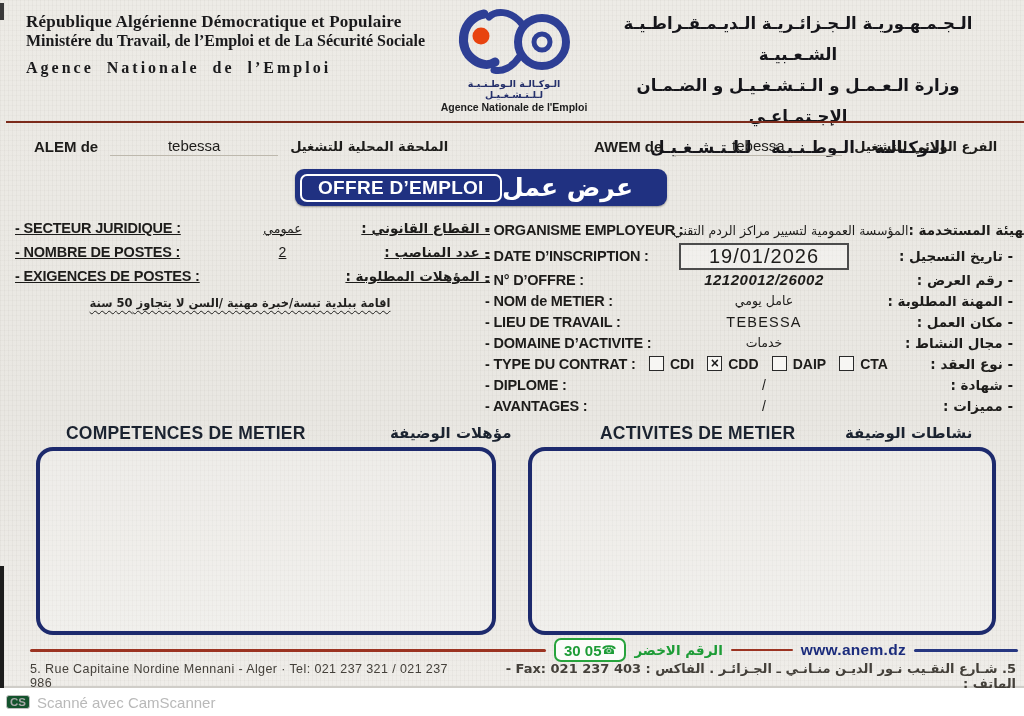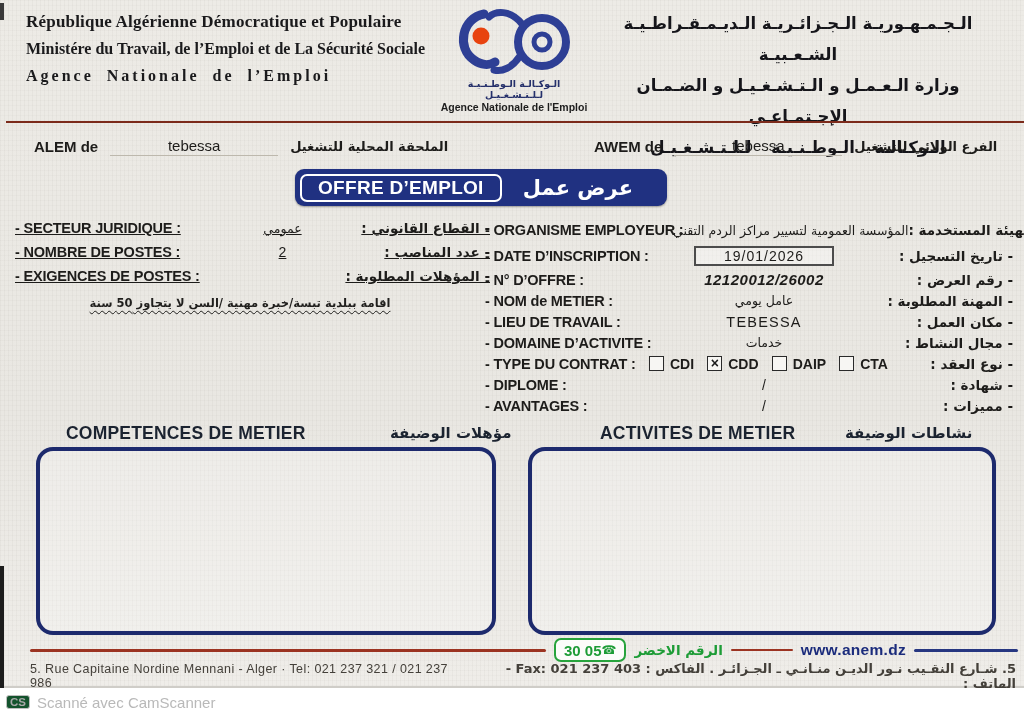--- a/index.html
+++ b/index.html
@@ -9,21 +9,21 @@
   .scan{position:absolute;left:0;top:0;right:0;bottom:28px;background:#ebe9e4;
     background-image:
       repeating-linear-gradient(90deg, rgba(120,115,105,.05) 0 1px, transparent 1px 4px),
       repeating-linear-gradient(0deg, rgba(120,115,105,.035) 0 1px, transparent 1px 5px),
       linear-gradient(180deg,#edebe6 0%,#e9e7e2 60%,#efede9 100%);
     border-bottom:2px solid #cfcdc8;}
   .ar{font-family:"DejaVu Sans",sans-serif;}
 
   
   .hdr-fr{position:absolute;left:26px;top:12px;font-family:"Liberation Serif",serif;font-weight:bold;color:#1a1a1c;}
-  .hfr1{font-size:17px;margin-bottom:8px;letter-spacing:.2px;}
+  .hfr1{font-size:17px;letter-spacing:.2px;}
   .hfr2{font-size:16px;margin-bottom:9px;}
   .hfr3{font-size:16px;letter-spacing:3px;word-spacing:6px;}
   .logo{position:absolute;left:438px;top:4px;width:152px;text-align:center;}
   .logo-ar{font-size:9.5px;font-weight:bold;color:#25306b;margin-top:-2px;}
   .logo-fr{font-size:10.5px;font-weight:bold;color:#1d1d1d;margin-top:1px;}
   .hdr-ar{position:absolute;right:14px;top:8px;width:424px;direction:rtl;font-weight:bold;
           font-size:16.5px;color:#15151a;line-height:31px;text-align:center;}
   .hdr-ar .l3{word-spacing:14px;}
 
   .rule-top{position:absolute;left:6px;right:0;top:121px;height:2px;background:#7c2b1b;}
@@ -36,38 +36,38 @@
   .b-label{font-weight:bold;font-size:15px;}
   .b-value{width:168px;text-align:center;font-size:15px;border-bottom:1px solid #bdb8ad;margin:0 12px;padding-bottom:1px;}
   .b-ar{font-weight:bold;font-size:13px;direction:rtl;}
 
   
   .titlebar{position:absolute;left:295px;top:169px;width:372px;height:37px;background:#203181;
             border-radius:9px;display:flex;align-items:center;justify-content:space-between;
             padding:0 10px 0 5px;box-sizing:border-box;box-shadow:0 1px 2px rgba(0,0,0,.35);}
   .title-frame{border:2.5px solid #ffffff;border-radius:7px;padding:1px 16px;font-weight:bold;
                font-size:19px;letter-spacing:.3px;color:#ffffff;}
-  .title-ar{color:#ffffff;font-weight:bold;font-size:21px;margin-right:24px;}
+  .title-ar{color:#ffffff;font-weight:bold;font-size:25px;margin-right:24px;}
 
   
   .col-left{position:absolute;left:15px;top:216px;width:475px;}
   .col-right{position:absolute;left:485px;top:217px;width:528px;}
   .frow{display:flex;align-items:center;}
   .col-left .frow{height:24px;text-decoration:underline;}
   .col-right .frow{height:21px;}
   .col-right .frow.tall{height:26px;}
   .fl{font-weight:bold;font-size:14.5px;letter-spacing:-.2px;white-space:nowrap;}
   .col-left .fl{width:210px;}
   .col-right .fl{width:188px;}
   .fv{flex:1;text-align:center;font-size:14px;white-space:nowrap;overflow:visible;}
   .fv.arv{font-size:12.5px;}
   .fa{font-weight:bold;font-size:13.5px;direction:rtl;text-align:right;white-space:nowrap;}
   .col-left .fa{width:150px;}
   .col-right .fa{width:158px;}
-  .datebox{display:inline-block;border:2px solid #4c4c4c;padding:0 28px;font-size:14px;
+  .datebox{display:inline-block;border:2px solid #4c4c4c;padding:0 28px;font-size:20px;
            letter-spacing:1px;background:rgba(255,255,255,.35);}
   .num{font-weight:bold;font-size:15px;letter-spacing:.5px;font-style:italic;}
   .caps{letter-spacing:1.2px;font-size:14.5px;}
   .note{position:absolute;left:60px;top:296px;width:360px;text-align:center;direction:rtl;
         font-size:11.5px;font-weight:bold;color:#201f1d;
         text-decoration-line:underline;text-decoration-style:wavy;text-decoration-thickness:1px;
         text-underline-offset:3px;}
 
   
   .opts{flex:1;display:flex;justify-content:space-between;padding:0 10px 0 4px;}

